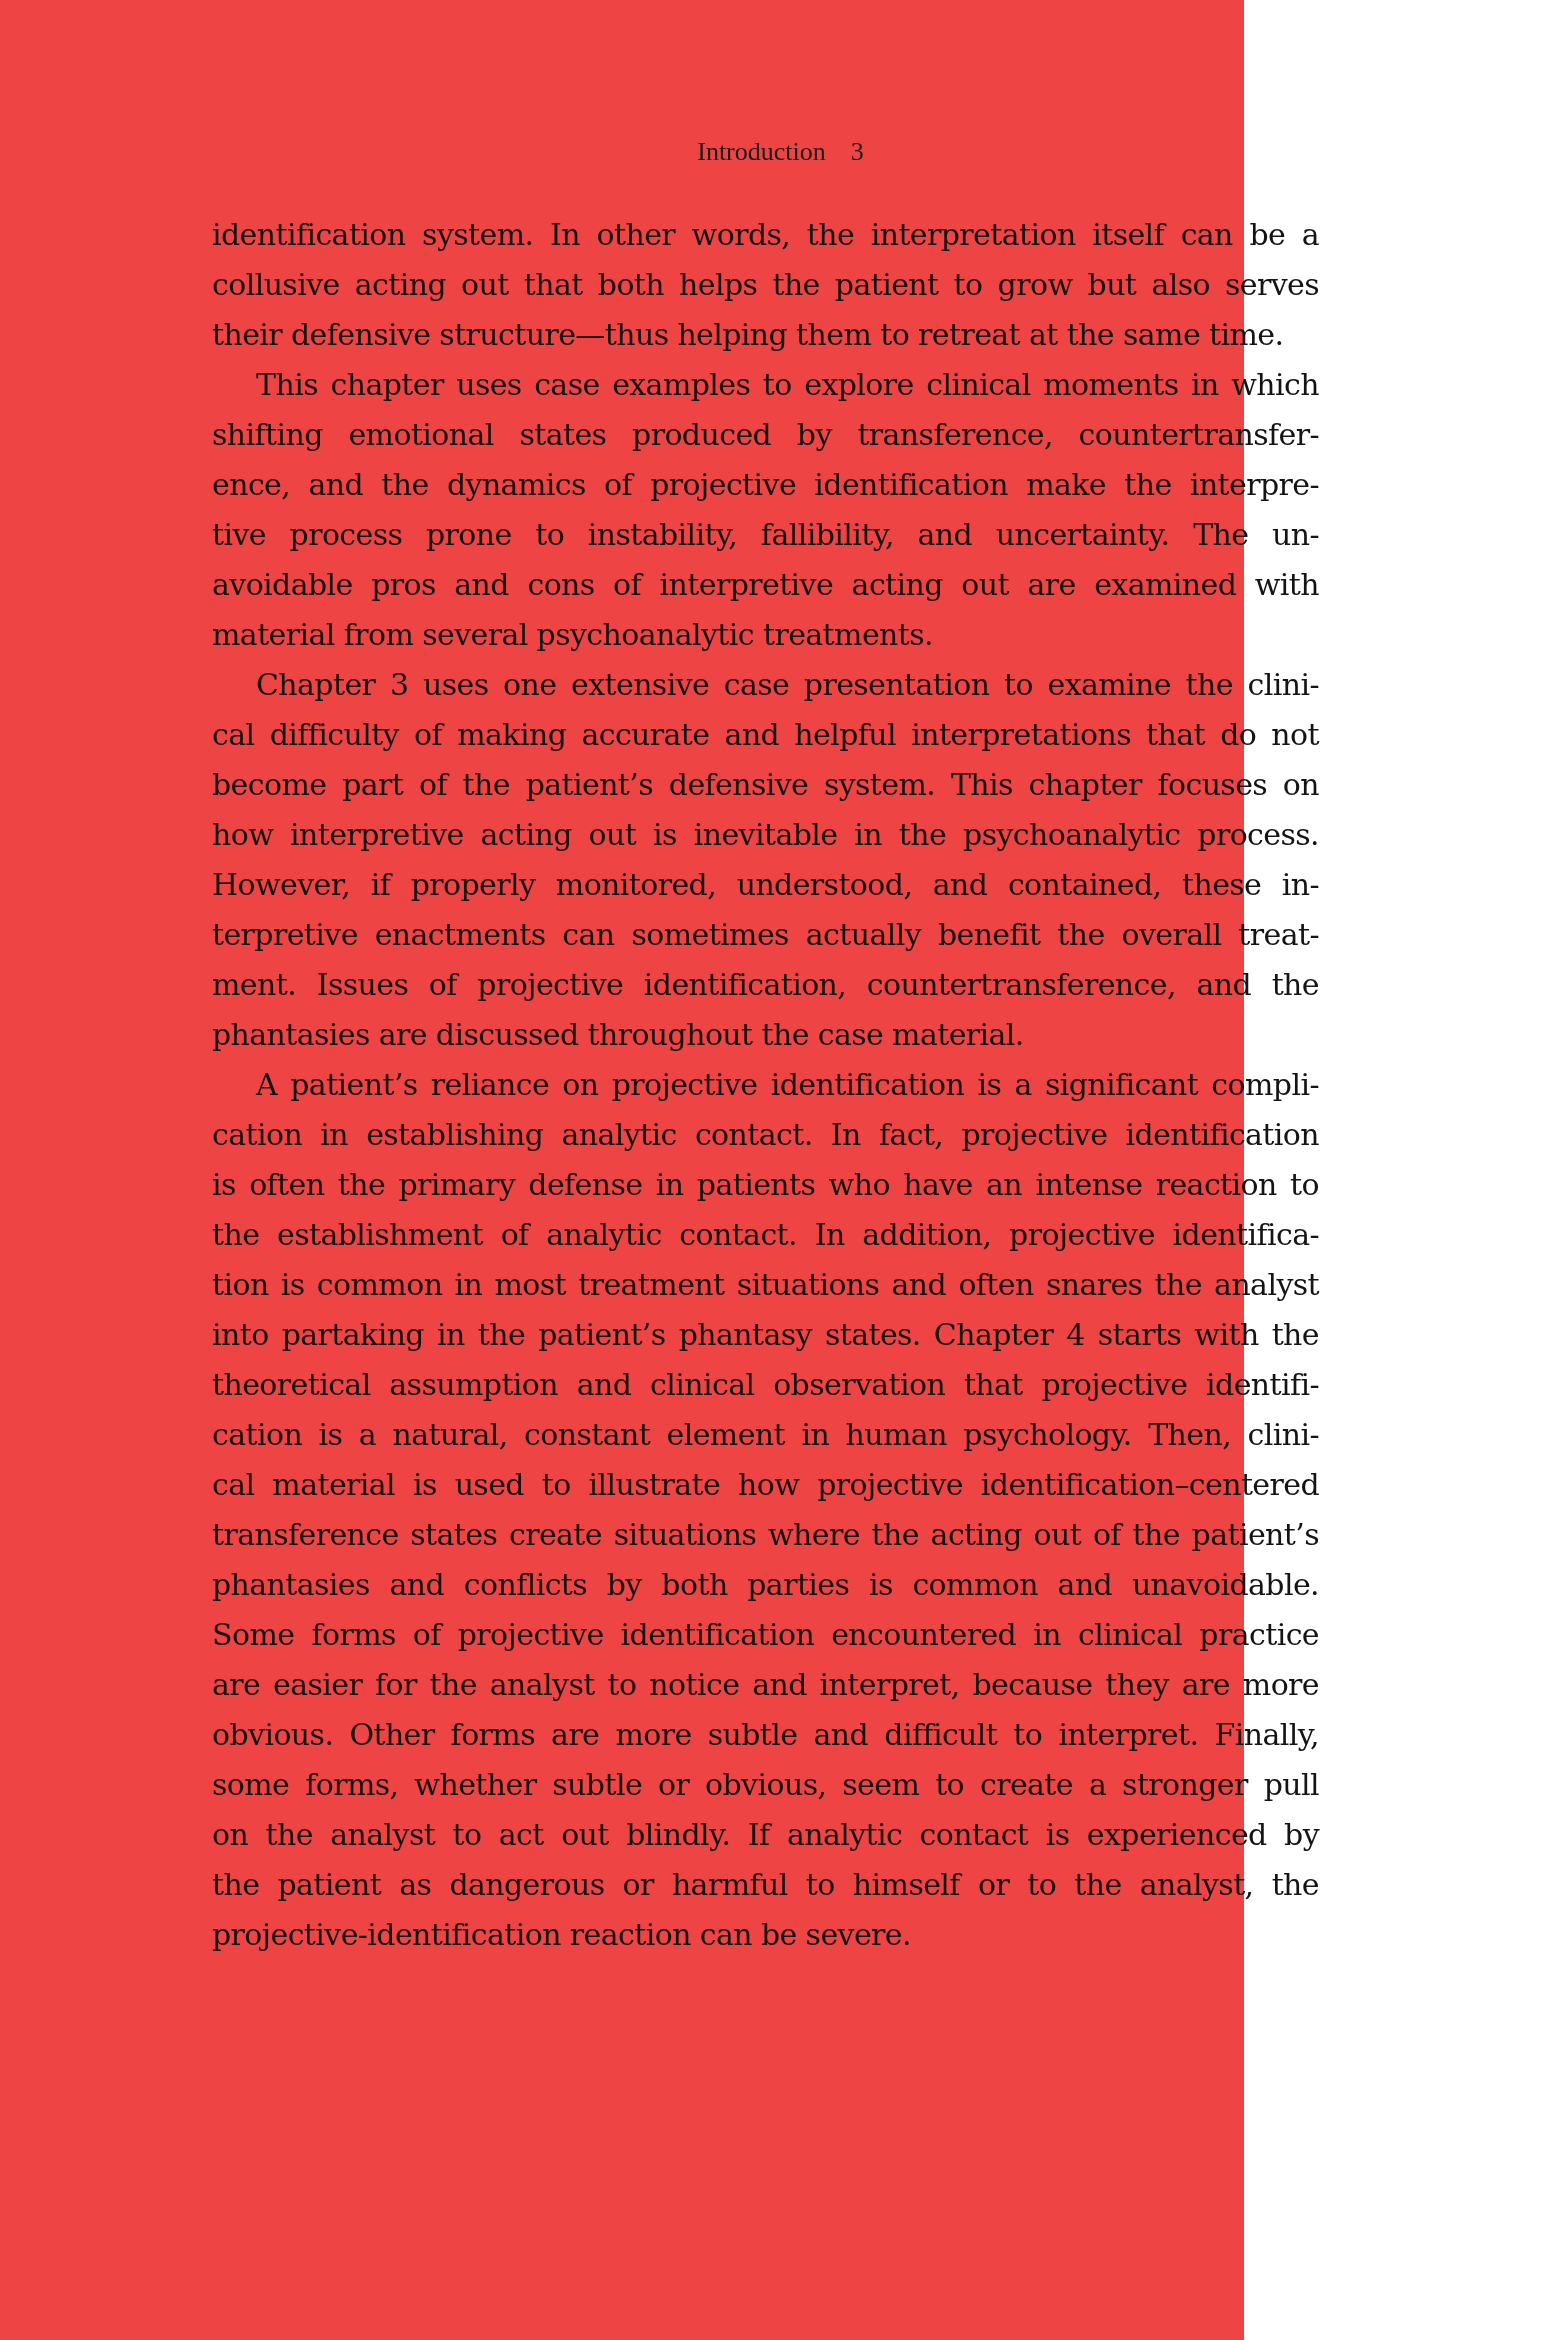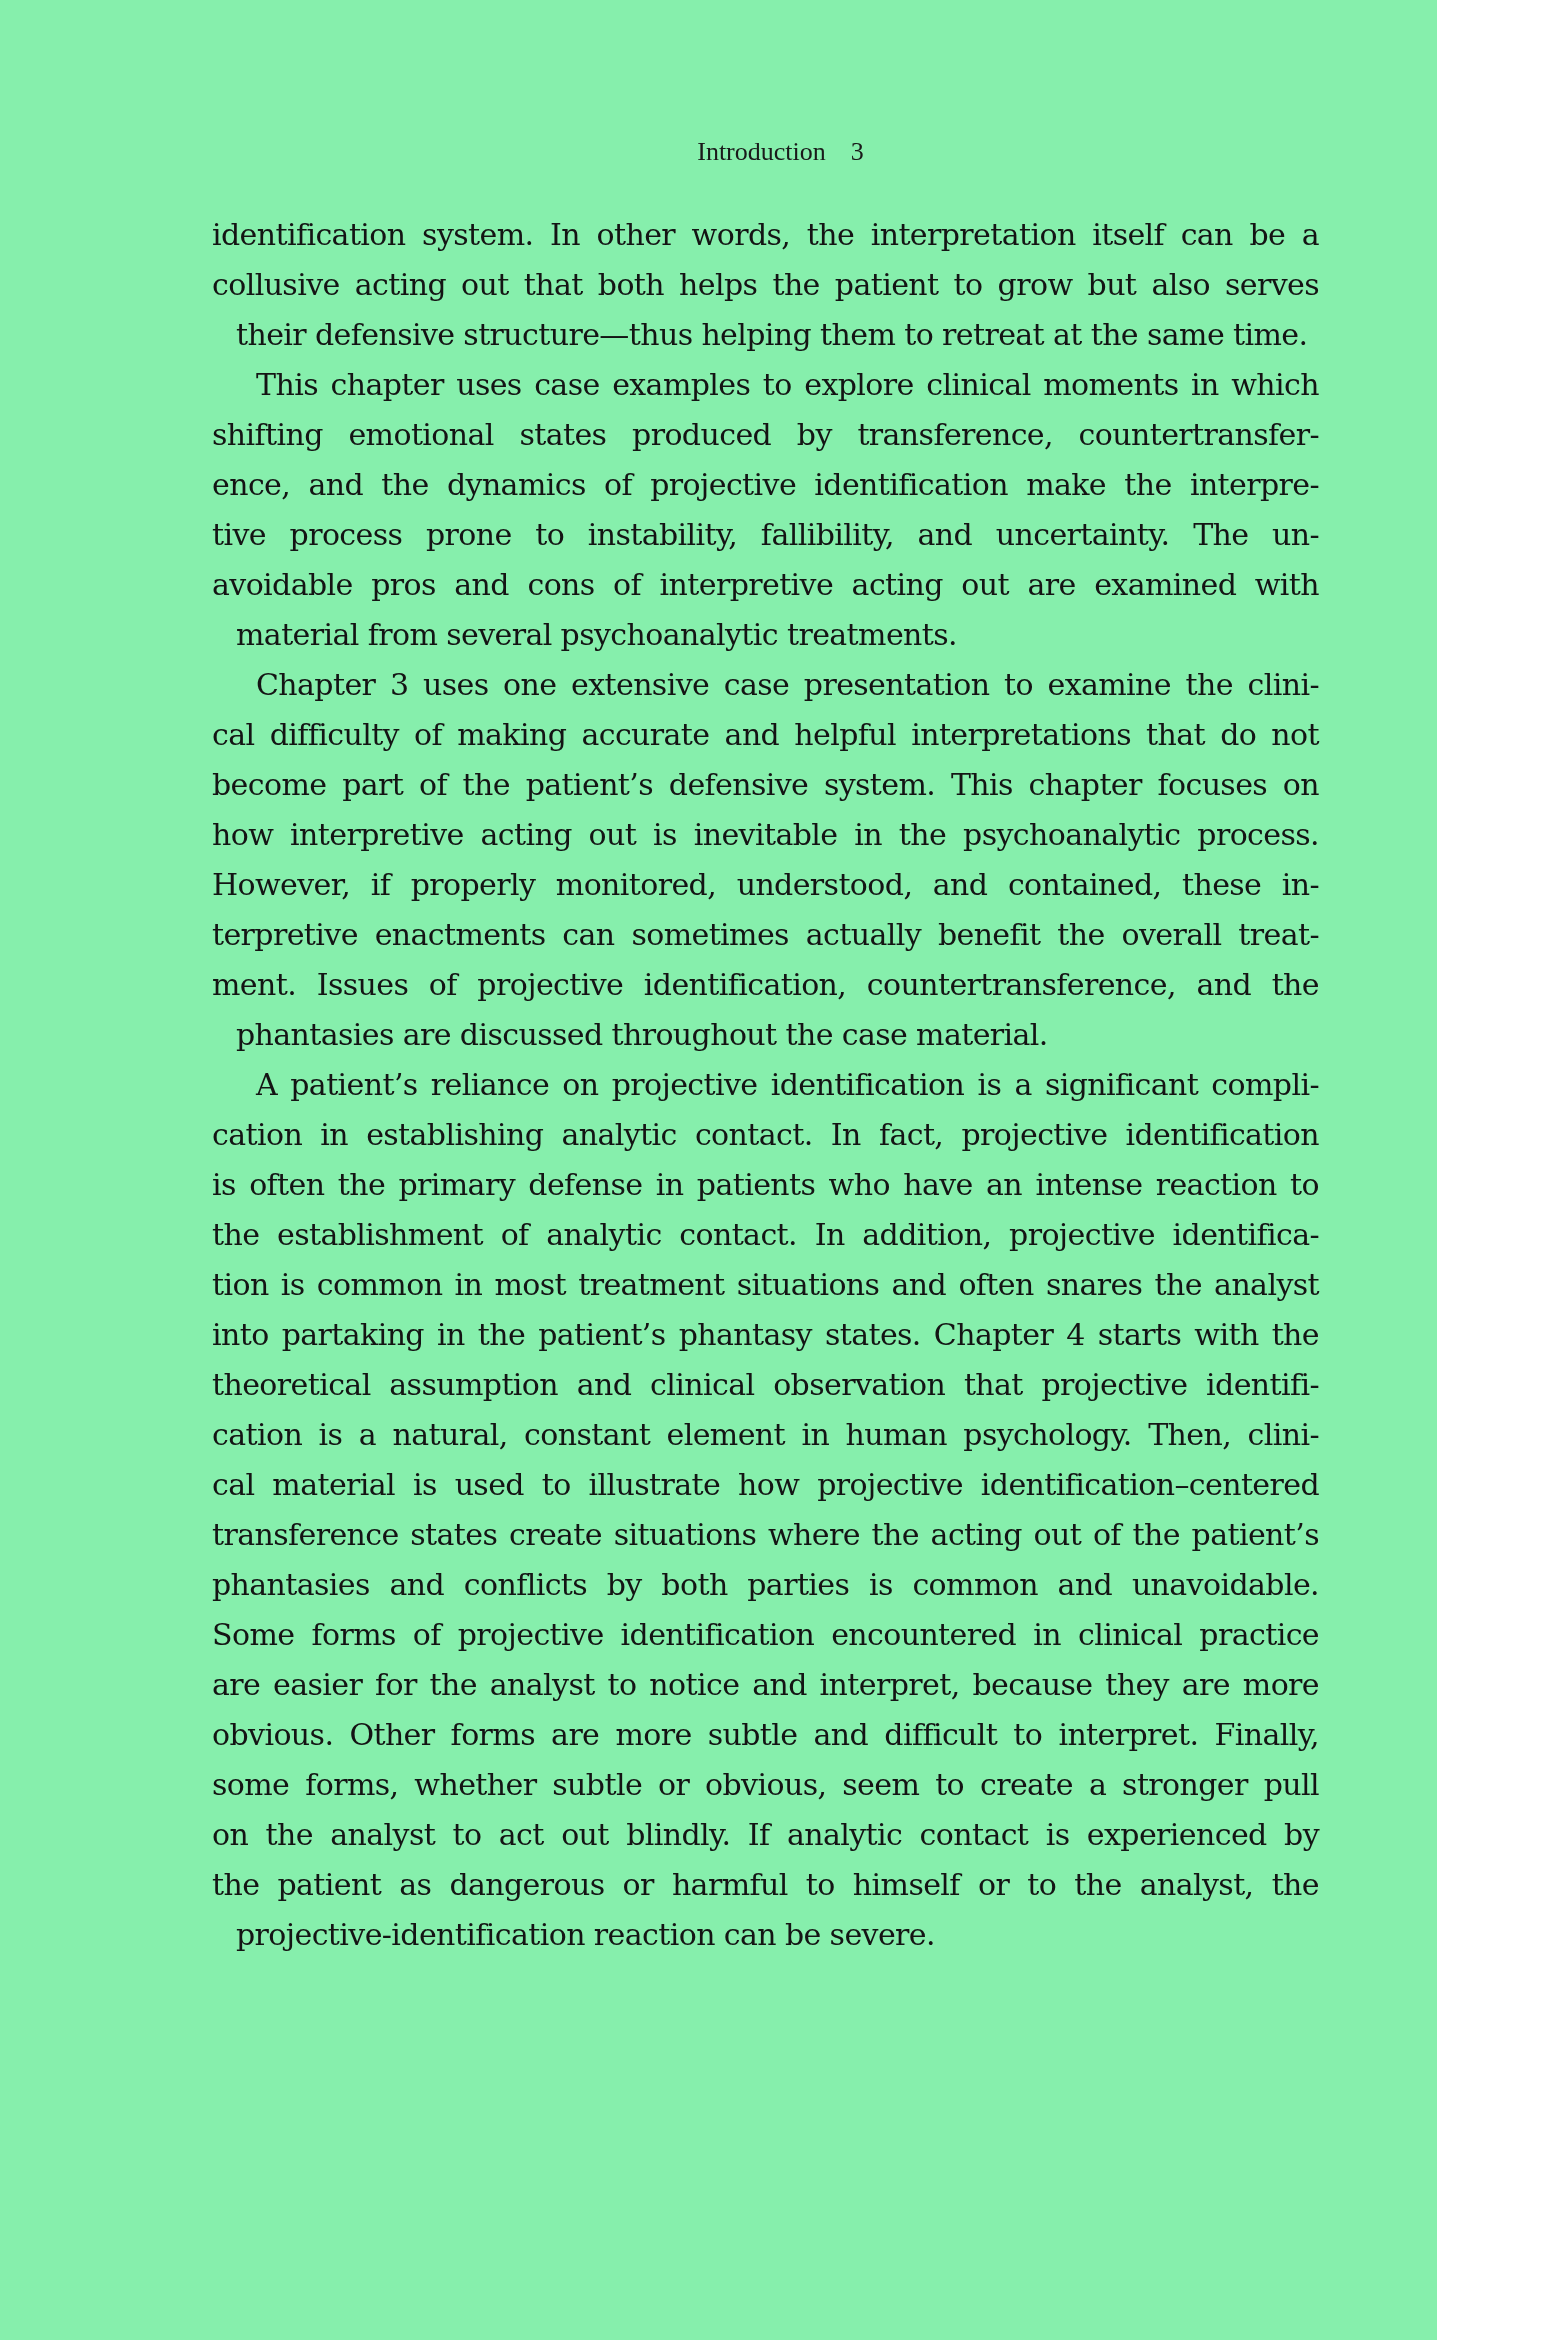--- a/index.html
+++ b/index.html
@@ -1,33 +1,33 @@
 <!DOCTYPE html>
 <html><head>
 <meta charset="utf-8">
 <style>
   html, body { margin: 0; padding: 0; background: #ffffff; }
   body { width: 1561px; height: 2341px; position: relative; overflow: hidden; }
-  .page { position: absolute; left: 0; top: 0; width: 1437px; height: 2341px; background: #86efac; }
+  .page { position: absolute; left: 0; top: 0; width: 1244px; height: 2341px; background: #ef4444; }
   .running-head {
     position: absolute; top: 137px; left: 0; width: 1561px;
     text-align: center;
     font-family: "Liberation Serif", serif; font-size: 26px; color: #1a1a1a;
   }
   .running-head .pg { margin-left: 25px; }
   .body-text {
     position: absolute; left: 212px; top: 210px; width: 1107px;
     font-family: "DejaVu Serif", serif; font-size: 30px; color: #141414;
     letter-spacing: -0.6px;
   }
   .line {
     height: 50px; line-height: 50px; white-space: nowrap;
     text-align: justify; text-align-last: justify; overflow: visible;
   }
-  .line.last { text-align-last: left; margin-left: 24px; }
+  .line.last { text-align-last: left; }
   .line.indent { padding-left: 44px; }
 </style>
 </head>
 <body>
 
 <div class="page">
   <div class="running-head">
     <span>Introduction</span><span class="pg">3</span>
   </div>
 

